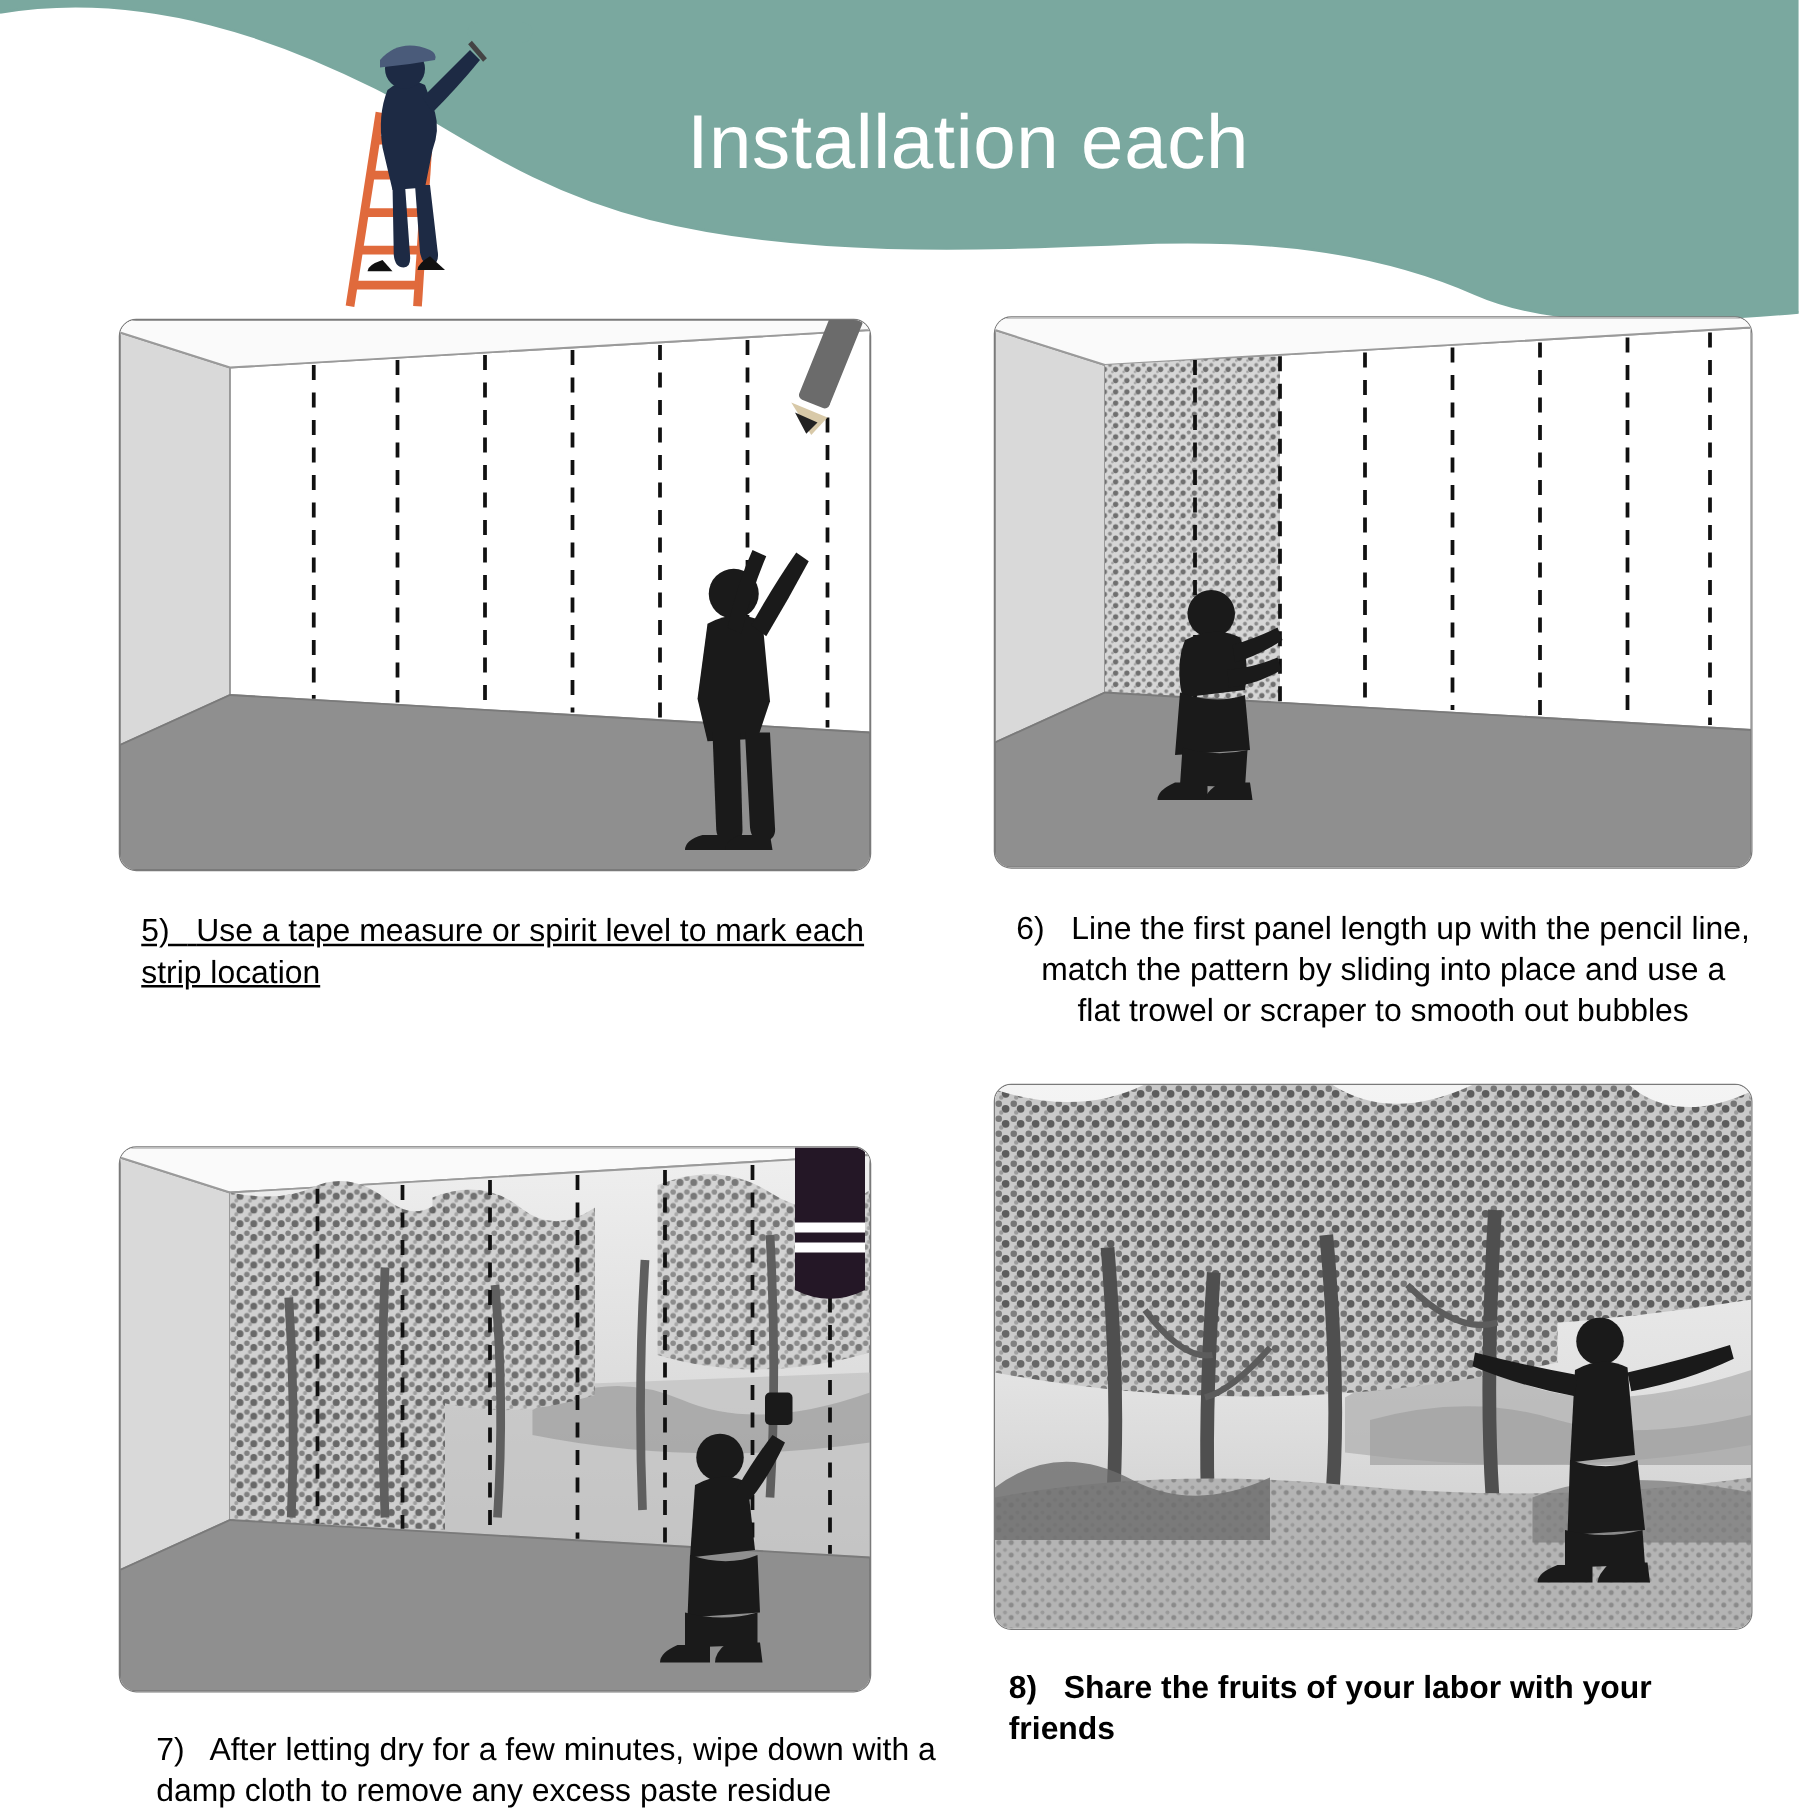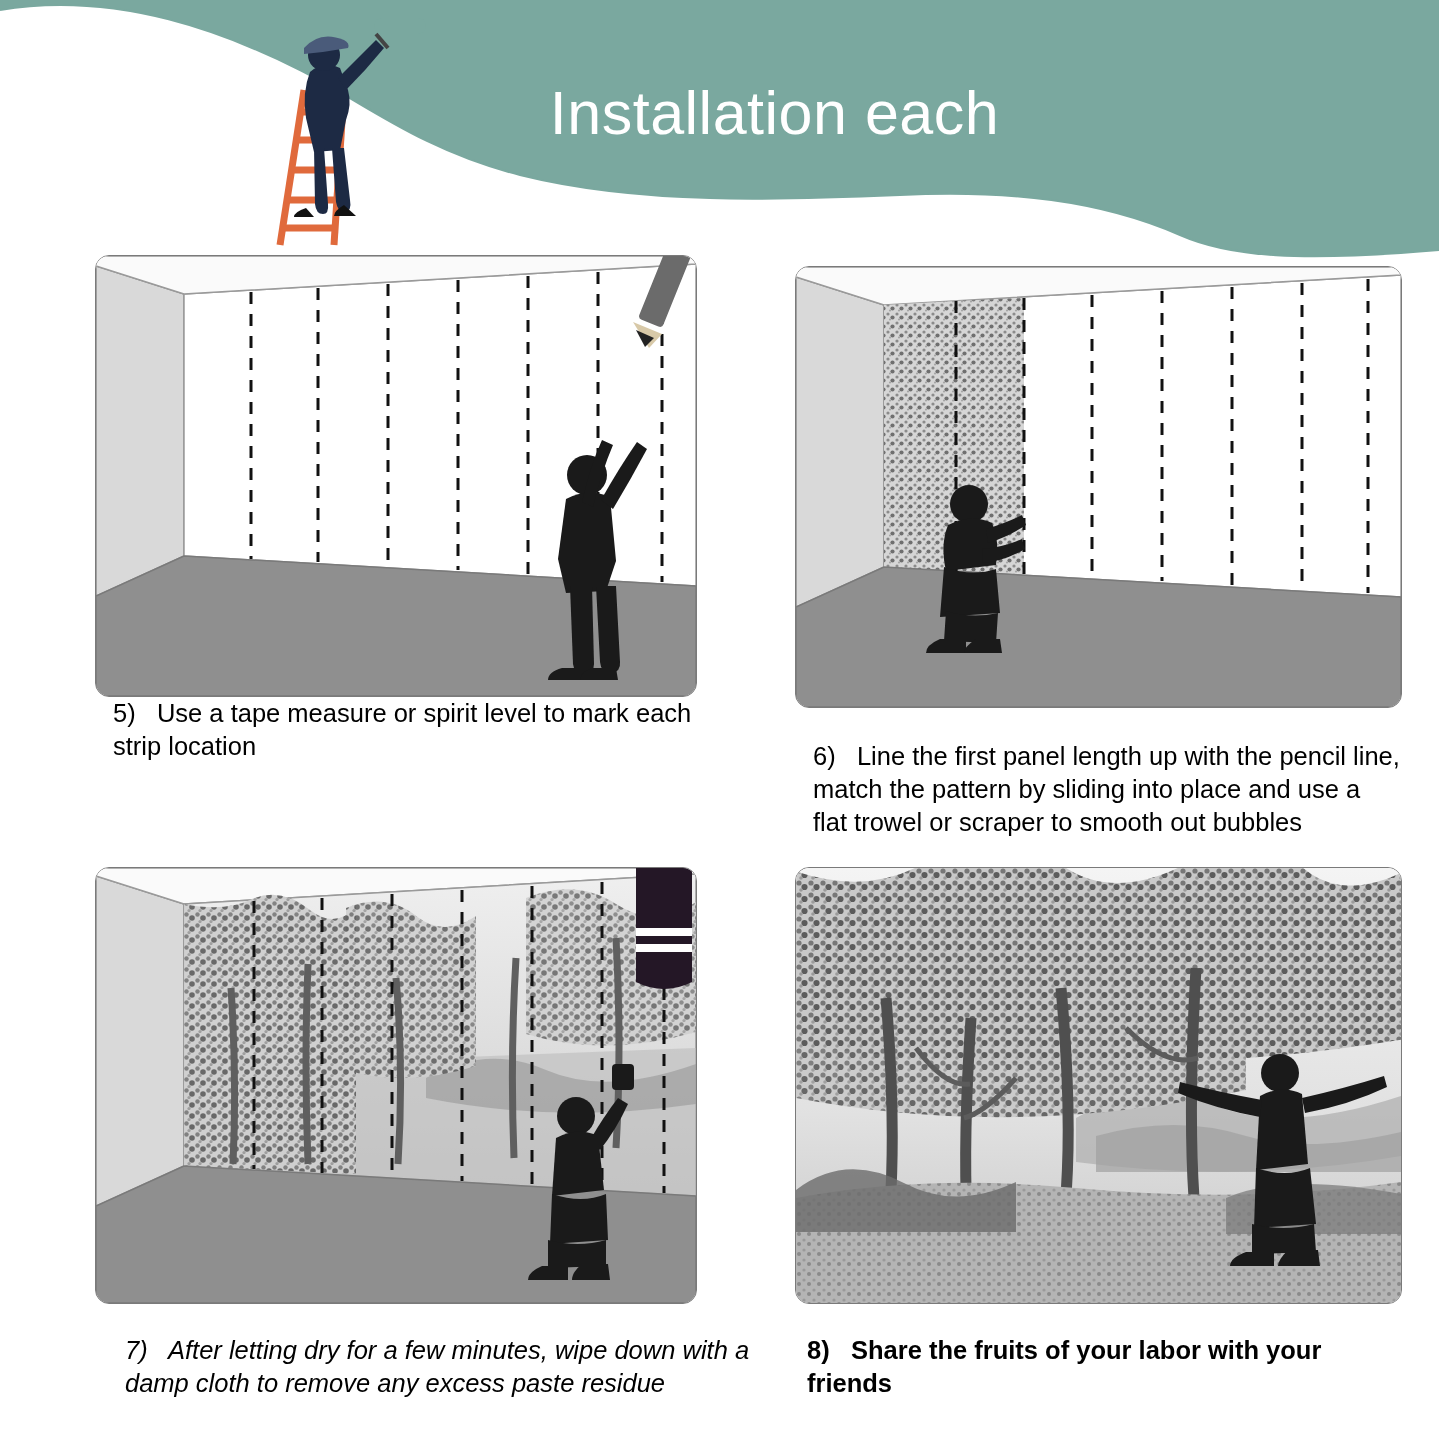--- a/index.html
+++ b/index.html
@@ -65,27 +65,27 @@
     font-size: 25.5px;
     line-height: 1.30;
     color: #000000;
     font-family: "Liberation Sans", sans-serif;
   }
   .caption .num { white-space: pre; }
 
   
   #panel5 { left: 95px;  top: 255px; width: 600px; }
   #panel5 .illus { width: 600px; height: 440px; }
-  #panel5 .caption { padding-left: 18px; }
-
-  #panel6 { left: 795px; top: 266px; width: 605px; }
+  #panel5 .caption { margin-top: 32px; padding-left: 18px; text-decoration: underline; }
+
+  #panel6 { left: 795px; top: 253px; width: 605px; text-align: center; }
   #panel6 .illus { width: 605px; height: 440px; }
   #panel6 .caption { margin-top: 32px; padding-left: 18px; }
 
-  #panel7 { left: 95px;  top: 867px; width: 696px; font-style: italic; }
+  #panel7 { left: 95px;  top: 917px; width: 696px; }
   #panel7 .illus { width: 600px; height: 435px; }
   #panel7 .caption { margin-top: 30px; padding-left: 30px; }
 
   #panel8 { left: 795px; top: 867px; width: 605px; font-weight: bold; }
   #panel8 .illus { width: 605px; height: 435px; }
   #panel8 .caption { margin-top: 30px; padding-left: 12px; }
 
   svg { display: block; }
 </style>
 </head>

